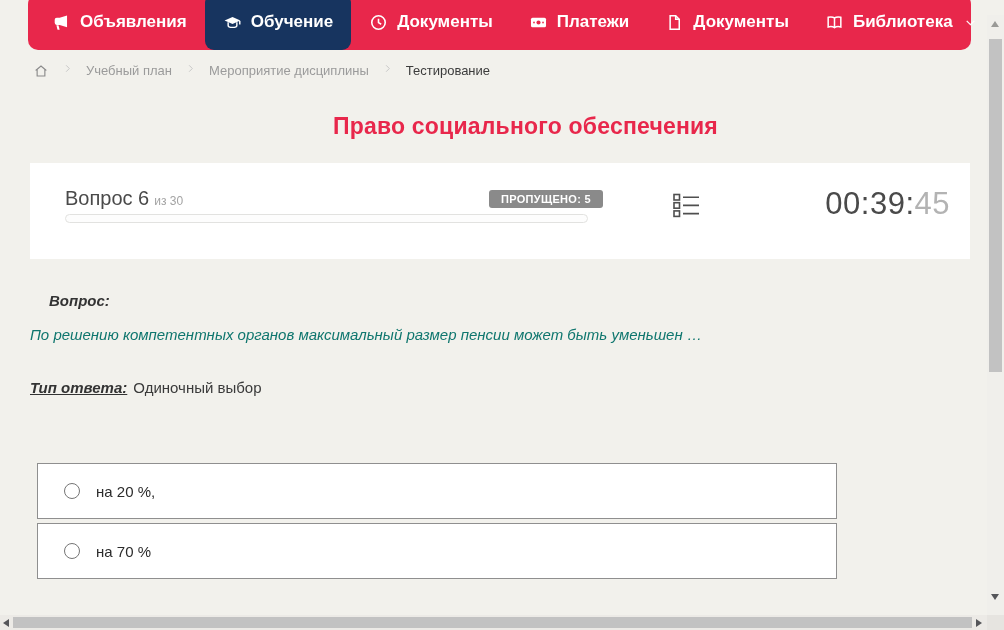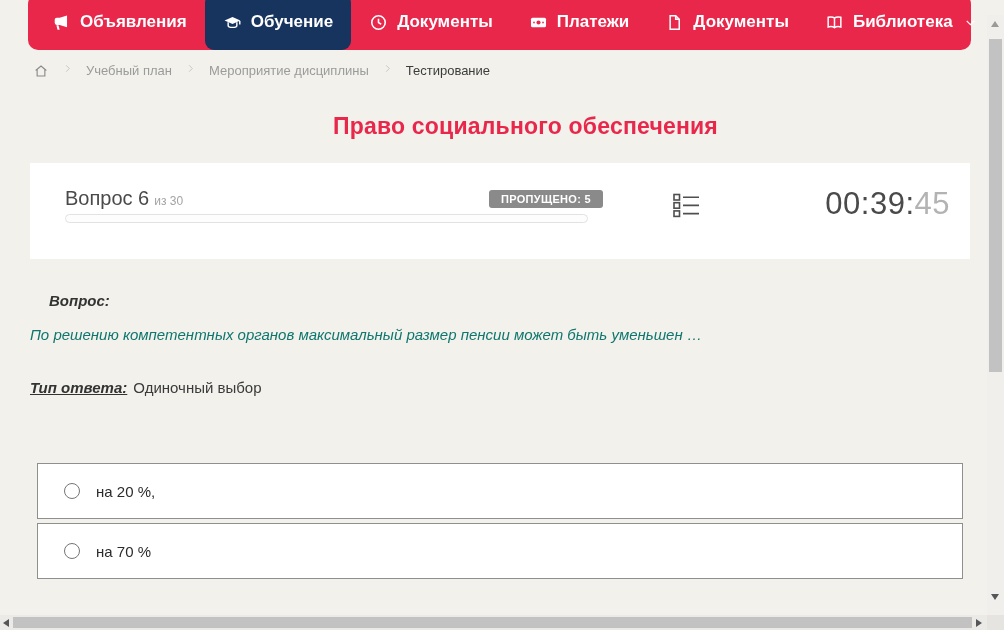--- a/index.html
+++ b/index.html
@@ -62,21 +62,21 @@
   }
   .qcard .timer .sec{color:#b3b3b3;}
   
   .q-label{position:absolute;left:30px;top:292px;font-size:15px;font-weight:700;font-style:italic;color:#333;margin-left:19px;}
   .q-text{position:absolute;left:30px;top:326px;font-size:15px;color:#0f766e;font-style:italic;}
   .answer-type{position:absolute;left:30px;top:379px;font-size:15px;color:#3a3a3a;}
   .answer-type .lbl{font-weight:700;font-style:italic;color:#333;margin-right:6px;text-decoration:underline;}
   
   .options{position:absolute;left:37px;top:463px;width:926px;}
   .option{
-    box-sizing:border-box;width:926px;height:56px;margin-bottom:4px;
+    box-sizing:border-box;width:800px;height:56px;margin-bottom:4px;
     background:#fff;border:1px solid #8f8f8f;
     display:flex;align-items:center;cursor:pointer;
   }
   .option .radio{
     width:14px;height:14px;border:1px solid #757575;border-radius:50%;
     background:#fff;margin-left:26px;flex:0 0 auto;
   }
   .option .opt-label{font-size:15px;color:#2b2b2b;margin-left:16px;}
   
   .vscroll{position:absolute;right:0;top:15px;width:17px;height:600px;background:#f0efeb;z-index:5;}

